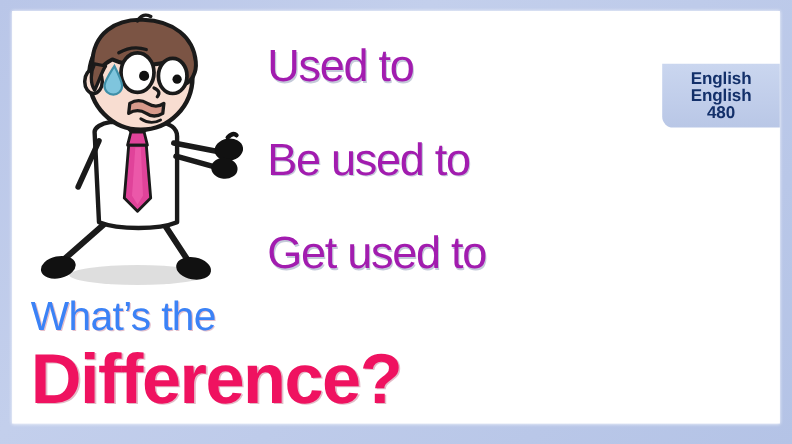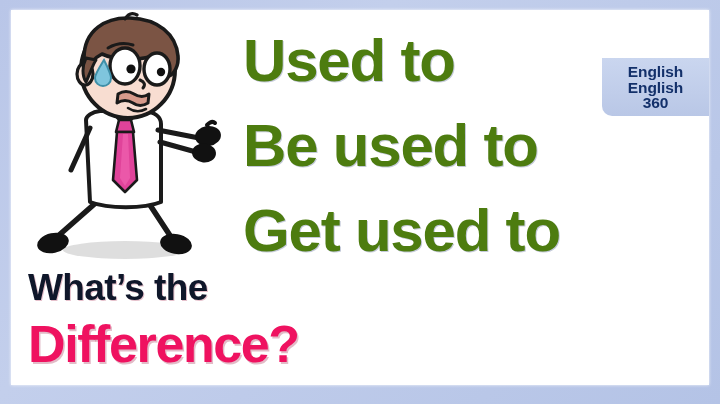--- a/index.html
+++ b/index.html
@@ -61,49 +61,49 @@
   .logo-line.num { font-size: 15.5px; }
 
   
   .headline {
     position: absolute;
     left: 232px;
     top: 8px;
     width: 450px;
   }
   .headline-line {
-    color: #4d7c0f;
-    font-weight: bold;
-    font-size: 60px;
+    color: #a21caf;
+    font-weight: normal;
+    font-size: 41px;
     line-height: 85px;
     letter-spacing: -1.2px;
     white-space: nowrap;
     text-shadow: 1px 1px 0 rgba(60,80,130,0.30);
   }
 
   
   .subhead {
     position: absolute;
     left: 17px;
     top: 255px;
     width: 660px;
   }
   .subhead-small {
-    color: #0f172a;
-    font-weight: bold;
+    color: #3b82f6;
+    font-weight: normal;
     font-size: 37px;
     line-height: 45px;
     letter-spacing: -0.6px;
     white-space: nowrap;
     text-shadow: 1px 1px 0 rgba(160,30,70,0.28);
   }
   .subhead-big {
     color: #ef1260;
     font-weight: bold;
-    font-size: 52px;
+    font-size: 64px;
     line-height: 68px;
     letter-spacing: -1.4px;
     white-space: nowrap;
     text-shadow: 1.5px 1.5px 0 rgba(160,30,70,0.30);
   }
 
   
   .character {
     position: absolute;
     left: 13px;
@@ -186,21 +186,21 @@
         <path d="M116,68 q7,3 3,8" stroke="#1a1a1a" stroke-width="3" fill="none" stroke-linecap="round"></path>
 
         <path d="M94,82 q8,-5 16,0 q8,5 15,0 l-1,9 q-8,5 -15,0 q-8,-5 -16,0 Z" fill="#d79a8b" stroke="#1a1a1a" stroke-width="3" stroke-linejoin="round"></path>
         <path d="M104,96 q9,6 18,1" stroke="#1a1a1a" stroke-width="2.6" fill="none" stroke-linecap="round"></path>
       </svg>
     </div>
 
     <div class="logo-badge">
       <div class="logo-line">English</div>
       <div class="logo-line">English</div>
-      <div class="logo-line num">360</div>
+      <div class="logo-line num">480</div>
     </div>
 
     <div class="headline">
       <div class="headline-line">Used to</div>
       <div class="headline-line">Be used to</div>
       <div class="headline-line">Get used to</div>
     </div>
 
     <div class="subhead">
       <div class="subhead-small">What’s the</div>

